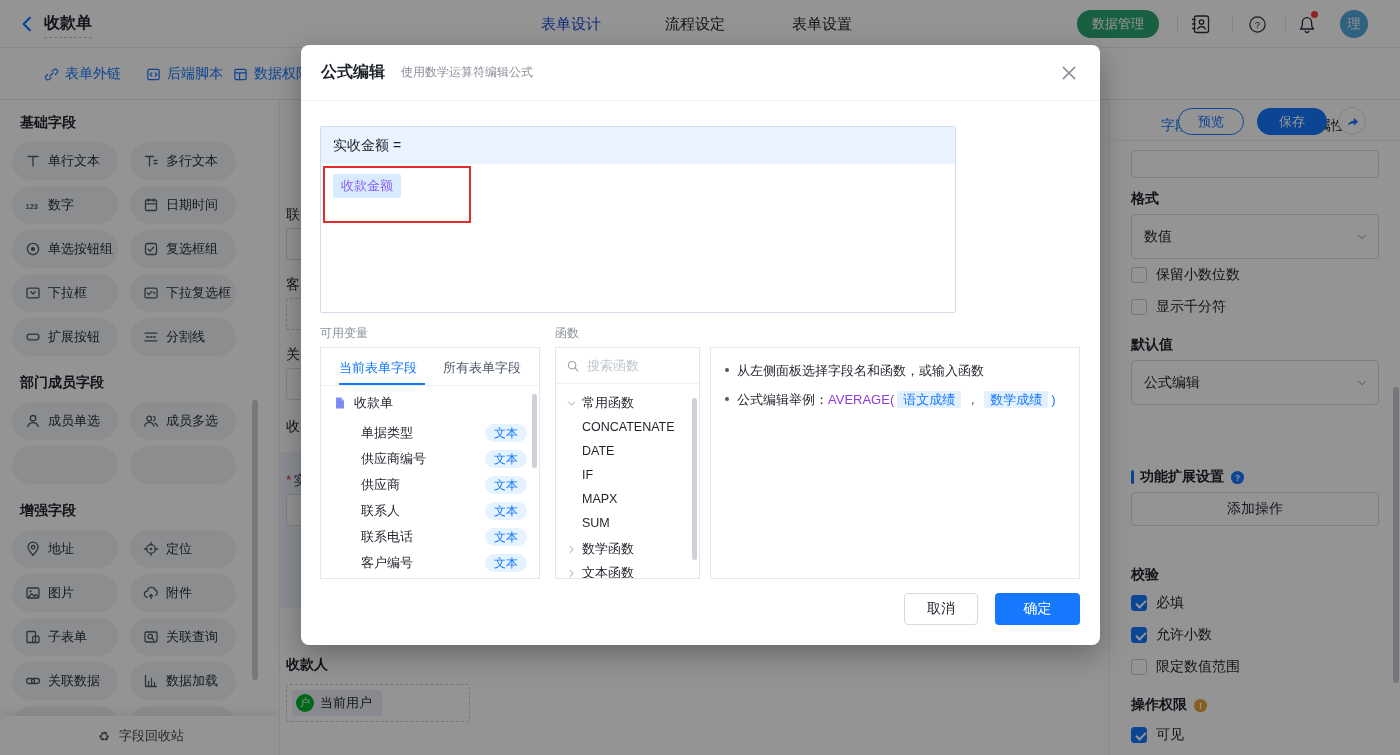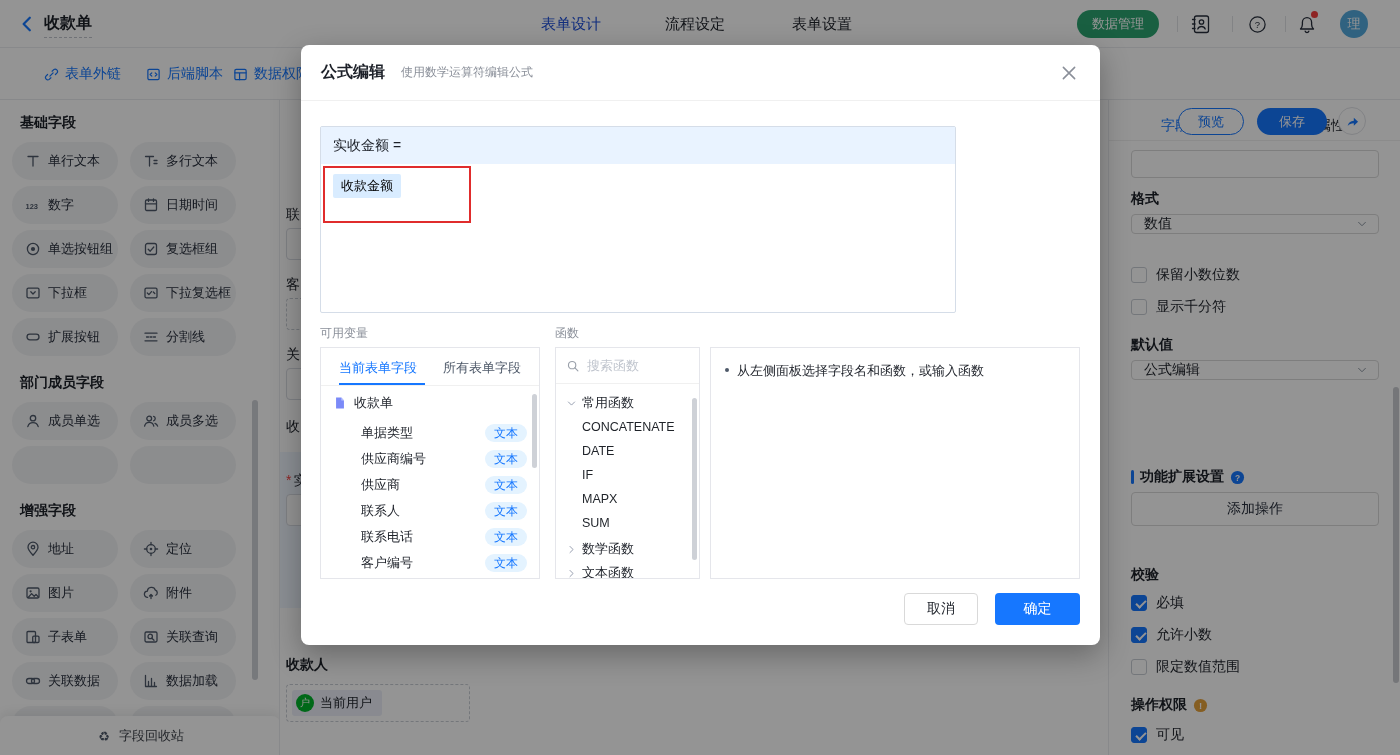--- a/index.html
+++ b/index.html
@@ -47,42 +47,42 @@
 #payee-chip{position:absolute;left:12px;top:590px;height:26px;padding:0 10px 0 4px;background:#eceef8;border-radius:3px;display:flex;align-items:center;gap:6px;font-size:13px;color:#1d2129}
 #payee-av{width:18px;height:18px;border-radius:50%;background:#00b42a;color:#fff;font-size:10px;display:flex;align-items:center;justify-content:center}
 
 #rightpanel{position:absolute;left:1108px;top:100px;width:292px;height:655px;background:#fff;border-left:1px solid #ebedf0;overflow:hidden}
 .rp-tab{position:absolute;top:17px;font-size:14px;color:#1d2129;cursor:pointer}
 .rp-tab.active{color:#1677ff;font-weight:500}
 #rp-divider{position:absolute;left:0;top:40px;width:292px;height:1px;background:#f0f0f0}
 .rp-label{position:absolute;font-size:14px;font-weight:700;color:#1d2129}
 .rp-input,.rp-select,.rp-btn{position:absolute;left:22px;width:248px;border:1px solid #d9d9d9;border-radius:4px;background:#fff}
 .rp-input{height:28px}
-.rp-select{height:20px;display:flex;align-items:center;justify-content:space-between;padding:0 10px 0 12px;font-size:14px;cursor:pointer}
+.rp-select{height:45px;display:flex;align-items:center;justify-content:space-between;padding:0 10px 0 12px;font-size:14px;cursor:pointer}
 .rp-select .ic{width:12px;height:12px;color:#86909c}
 .rp-btn{height:34px;display:flex;align-items:center;justify-content:center;gap:6px;font-size:14px;color:#272e3b;cursor:pointer}
 .cbrow{position:absolute;left:22px;display:flex;align-items:center;gap:9px;font-size:14px;color:#1d2129;cursor:pointer}
 .cb{width:16px;height:16px;border:1px solid #c9cdd4;border-radius:3px;background:#fff;position:relative;flex:none}
 .cb.on{background:#1677ff;border-color:#1677ff}
 .cb.on::after{content:"";position:absolute;left:3.5px;top:4px;width:8px;height:4px;border-left:2px solid #fff;border-bottom:2px solid #fff;transform:rotate(-45deg)}
 #ext-hdr{position:absolute;left:22px;top:368px;display:flex;align-items:center;gap:6px;font-size:14px;font-weight:700}
 #ext-bar{width:3px;height:14px;background:#1677ff;border-radius:2px}
 #ext-hdr .ic,#perm-hdr .ic{width:15px;height:15px}
 #perm-hdr{position:absolute;left:22px;top:596px;display:flex;align-items:center;gap:6px;font-size:14px;font-weight:700}
 #page-scrollbar{position:absolute;left:1393px;top:387px;width:6px;height:296px;border-radius:3px;background:#caccd1;z-index:3}
 
 #overlay{position:absolute;inset:0;background:rgba(0,0,0,.42);z-index:40}
 #modal{position:absolute;left:301px;top:45px;width:799px;height:600px;background:#fff;border-radius:8px;box-shadow:0 10px 30px rgba(0,0,0,.3);z-index:50}
 #m-header{height:56px;border-bottom:1px solid #f0f0f0;display:flex;align-items:center;padding:0 20px}
 #m-title{font-size:16px;font-weight:700;color:#1d2129}
 #m-sub{font-size:12px;color:#8a8f99;margin-left:16px}
 #m-close{position:absolute;right:22px;top:19px;width:18px;height:18px;color:#8a8f99;cursor:pointer}
 #formula{position:absolute;left:19px;top:81px;width:636px;height:187px;border:1px solid #d5dde8;border-radius:2px;background:#fff}
 #f-head{height:37px;background:#e9f3ff;display:flex;align-items:center;padding:0 12px;font-size:14px;color:#1d2129}
-.chip{display:inline-block;background:#d9ecff;color:#000000;font-size:13px;border-radius:2px;padding:3px 8px;cursor:pointer}
+.chip{display:inline-block;background:#d9ecff;color:#8b5cf6;font-size:13px;border-radius:2px;padding:3px 8px;cursor:pointer}
 #f-chip{position:absolute;left:12px;top:47px}
 #f-redbox{position:absolute;left:2px;top:39px;width:148px;height:57px;border:2px solid #e02c2c;pointer-events:none}
 .m-small-label{position:absolute;font-size:12px;color:#8a8f99}
 .mpanel{position:absolute;top:302px;height:232px;border:1px solid #e5e6eb;background:#fff;overflow:hidden}
 #vars{left:19px;width:220px}
 #fns{left:254px;width:145px}
 #help{left:409px;width:370px;padding:13px 14px}
 #v-tabs{height:38px;border-bottom:1px solid #f0f0f0;position:relative;font-size:13px}
 .v-tab{position:absolute;top:11px;cursor:pointer;color:#4e5969}
 .v-tab.active{color:#1677ff}
@@ -606,17 +606,23 @@
       <span>文本函数</span>
     </div>
     <div class="vthumb" style="top:50px;height:162px"></div>
   </div>
 
   <div class="mpanel" id="help">
     <div class="tip">
       <span class="dot"></span>
       <span>从左侧面板选择字段名和函数，或输入函数</span>
     </div>
+    <div class="tip">
+      <span class="dot"></span>
+      <span>
+        <span>公式编辑举例：</span><span class="fn-name">AVERAGE(</span><span class="mini-chip">语文成绩</span><span class="comma">，</span><span class="mini-chip">数学成绩</span><span class="paren">)</span>
+      </span>
+    </div>
   </div>
 
   <div id="m-cancel">取消</div>
   <div id="m-ok">确定</div>
 </div>
 
 </body></html>

